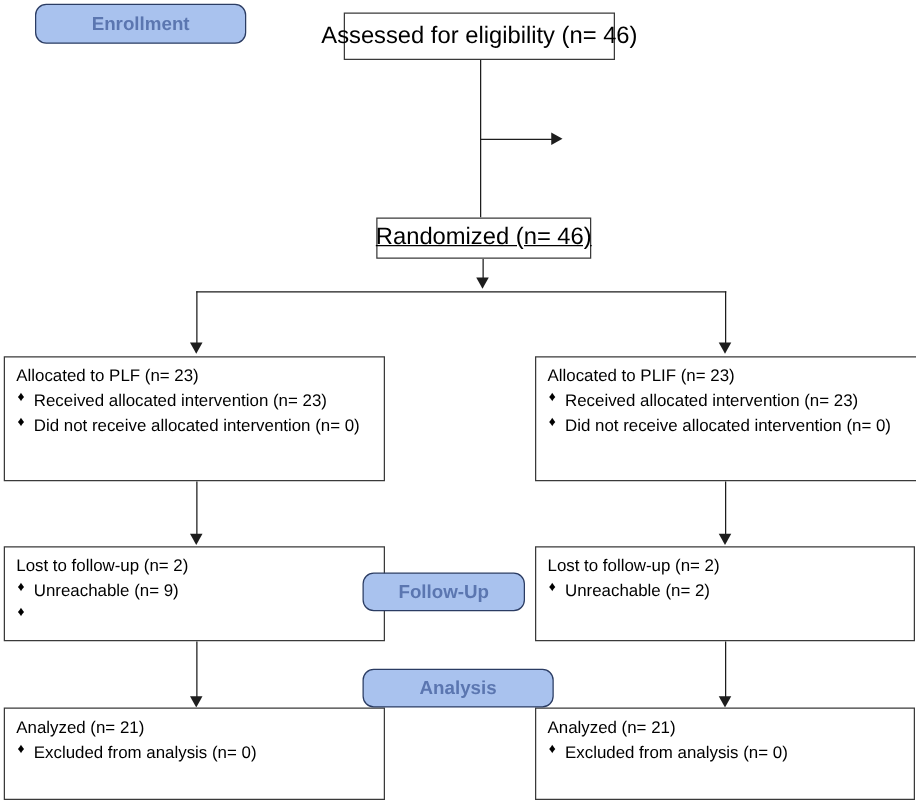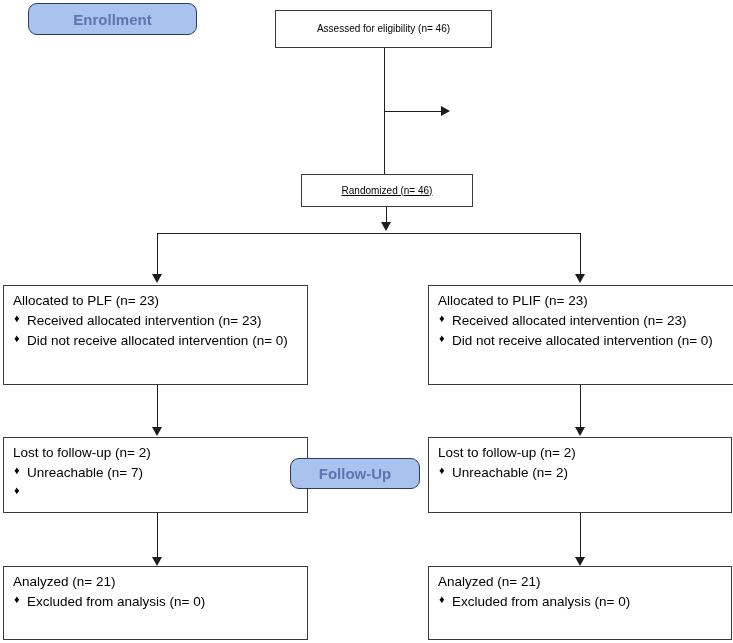--- a/index.html
+++ b/index.html
@@ -23,21 +23,21 @@
     position: absolute;
     box-sizing: border-box;
     background: #ffffff;
     border: 1px solid #3a3a3a;
     z-index: 3;
   }
   .box-center {
     display: flex;
     align-items: center;
     justify-content: center;
-    font-size: 10px;
+    font-size: 19px;
     line-height: 1.2;
     white-space: nowrap;
   }
   .box-left {
     padding: 8px 9px 0 9px;
     font-size: 13.5px;
     line-height: 1.0;
   }
   .box-left .headline {
     margin: 0 0 6px 0;
@@ -154,37 +154,38 @@
   <div class="vline" style="left:157px; top:385px; height:43px;"></div>
   <div class="arrow-down" style="left:152px; top:427px;"></div>
   <div class="vline" style="left:580px; top:385px; height:43px;"></div>
   <div class="arrow-down" style="left:575px; top:427px;"></div>
 
   <div class="pill" style="left:290px; top:410px; width:130px; height:31px;margin-top:48px;">Follow-Up</div>
 
   <div class="box box-left" style="left:3px; top:437px; width:305px; height:76px;">
     <p class="headline">Lost to follow-up (n= 2)</p>
     <ul class="bullets">
-      <li><span class="bullet-glyph">♦</span><span>Unreachable (n= 7)</span></li>
+      <li><span class="bullet-glyph">♦</span><span>Unreachable (n= 9)</span></li>
       <li><span class="bullet-glyph">♦</span></li>
     </ul>
   </div>
 
   <div class="box box-left" style="left:428px; top:437px; width:304px; height:76px;">
     <p class="headline">Lost to follow-up (n= 2)</p>
     <ul class="bullets">
       <li><span class="bullet-glyph">♦</span><span>Unreachable (n= 2)</span></li>
     </ul>
   </div>
 
   <div class="vline" style="left:157px; top:513px; height:46px;"></div>
   <div class="arrow-down" style="left:152px; top:557px;"></div>
   <div class="vline" style="left:580px; top:513px; height:46px;"></div>
   <div class="arrow-down" style="left:575px; top:557px;"></div>
 
+  <div class="pill" style="left:290px; top:535px; width:153px; height:31px;">Analysis</div>
 
   <div class="box box-left" style="left:3px; top:566px; width:305px; height:74px;">
     <p class="headline">Analyzed (n= 21)</p>
     <ul class="bullets">
       <li><span class="bullet-glyph">♦</span><span>Excluded from analysis (n= 0)</span></li>
     </ul>
   </div>
 
   <div class="box box-left" style="left:428px; top:566px; width:304px; height:74px;">
     <p class="headline">Analyzed (n= 21)</p>

